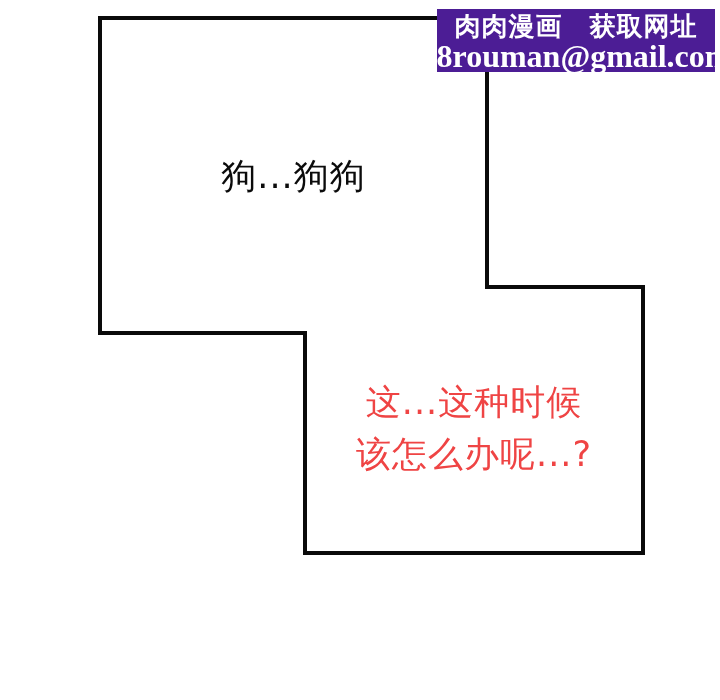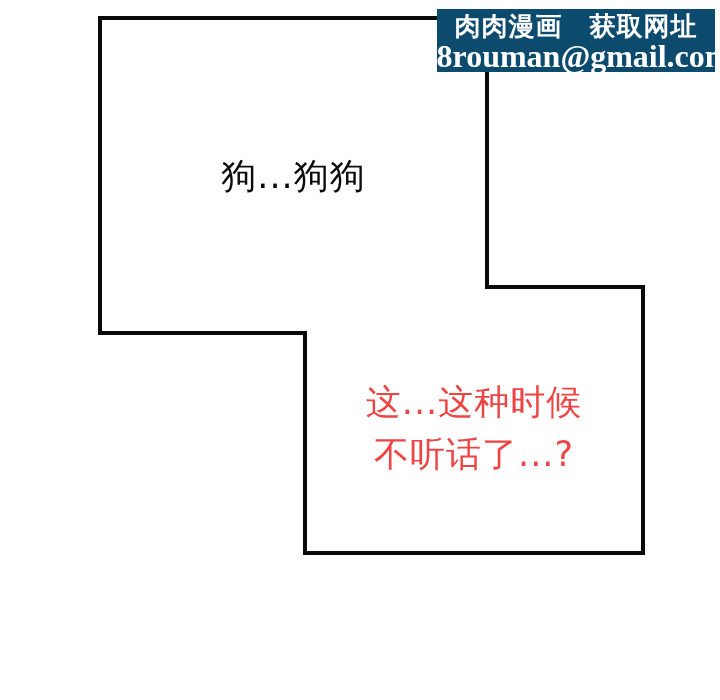--- a/index.html
+++ b/index.html
@@ -86,21 +86,21 @@
   <svg class="outline-svg" viewBox="0 0 720 700" xmlns="http://www.w3.org/2000/svg">
     <path d="M100 18 L487 18 L487 287 L643 287 L643 553 L305 553 L305 333 L100 333 Z" fill="#ffffff" stroke="#0a0a0a" stroke-width="4" stroke-linejoin="miter"></path>
   </svg>
 
   <div class="bubble bubble-1" style="color: rgb(11, 11, 11); text-align: center;">
     <div>狗...狗狗</div>
   </div>
 
   <div class="bubble bubble-2" style="color: #ef4444;">
     <div>这...这种时候</div>
-    <div>不听话了...?</div>
+    <div>该怎么办呢...?</div>
   </div>
 
-  <div class="watermark" style="background: #0c4a6e; color: rgb(255, 255, 255);">
+  <div class="watermark" style="background: #4c1d95; color: rgb(255, 255, 255);">
     <div class="wm-title">肉肉漫画　获取网址</div>
     <div class="wm-email">18rouman@gmail.com</div>
   </div>
 
 </div>
 
 </body></html>

